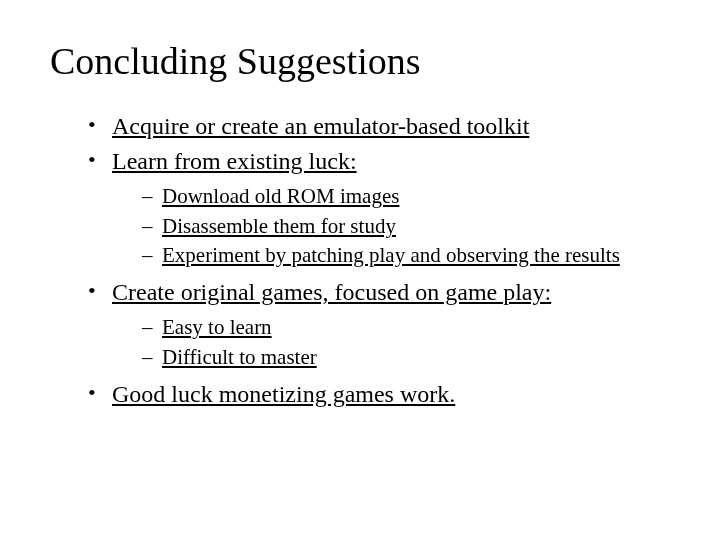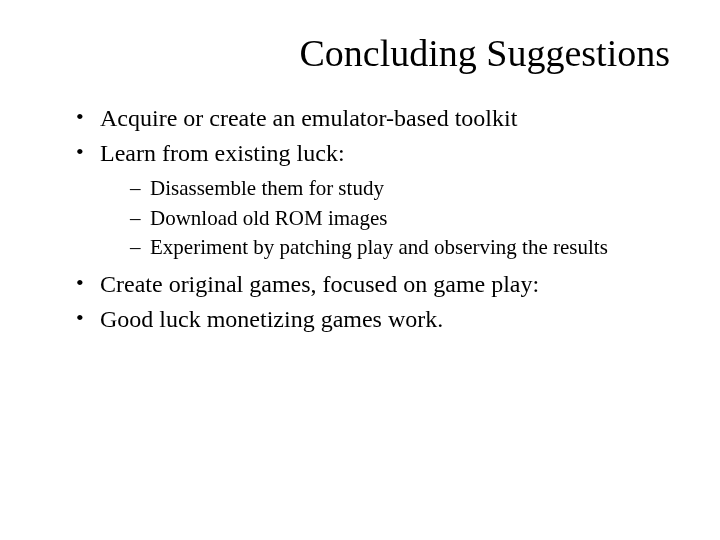--- a/index.html
+++ b/index.html
@@ -12,30 +12,31 @@
     color: #000000;
   }
   .slide {
     box-sizing: border-box;
     width: 720px;
     height: 540px;
     padding: 30px 50px 0 50px;
   }
   .title {
     font-size: 38px;
-    text-align: right;
-    margin: 1px 0 28px 0;
+    text-align: left;
+    margin: 9px 0 28px 0;
     font-weight: normal;
   }
   ul.level1 {
     list-style: none;
-    margin: 4px;
+    margin: 16px;
     padding: 0 0 0 20px;
     font-size: 24px;
     line-height: 1.3;
+    text-decoration: underline;
   }
   ul.level1 > li {
     position: relative;
     padding-left: 26px;
     margin: 0 0 4px 0;
   }
   ul.level1 > li::before {
     content: "•";
     position: absolute;
     left: 2px;
@@ -70,33 +71,41 @@
   <ul class="level1">
 
     <li>
       <span>Acquire or create an emulator-based toolkit</span>
     </li>
 
     <li>
       <span>Learn from existing luck:</span>
       <ul class="level2">
         <li>
-          <span>Disassemble them for study</span>
+          <span>Download old ROM images</span>
         </li>
         <li>
-          <span>Download old ROM images</span>
+          <span>Disassemble them for study</span>
         </li>
         <li>
           <span>Experiment by patching play and observing the results</span>
         </li>
       </ul>
     </li>
 
     <li>
       <span>Create original games, focused on game play:</span>
+      <ul class="level2">
+        <li>
+          <span>Easy to learn</span>
+        </li>
+        <li>
+          <span>Difficult to master</span>
+        </li>
+      </ul>
     </li>
 
     <li>
       <span>Good luck monetizing games work.</span>
     </li>
 
   </ul>
 </div>
 
 </body></html>

